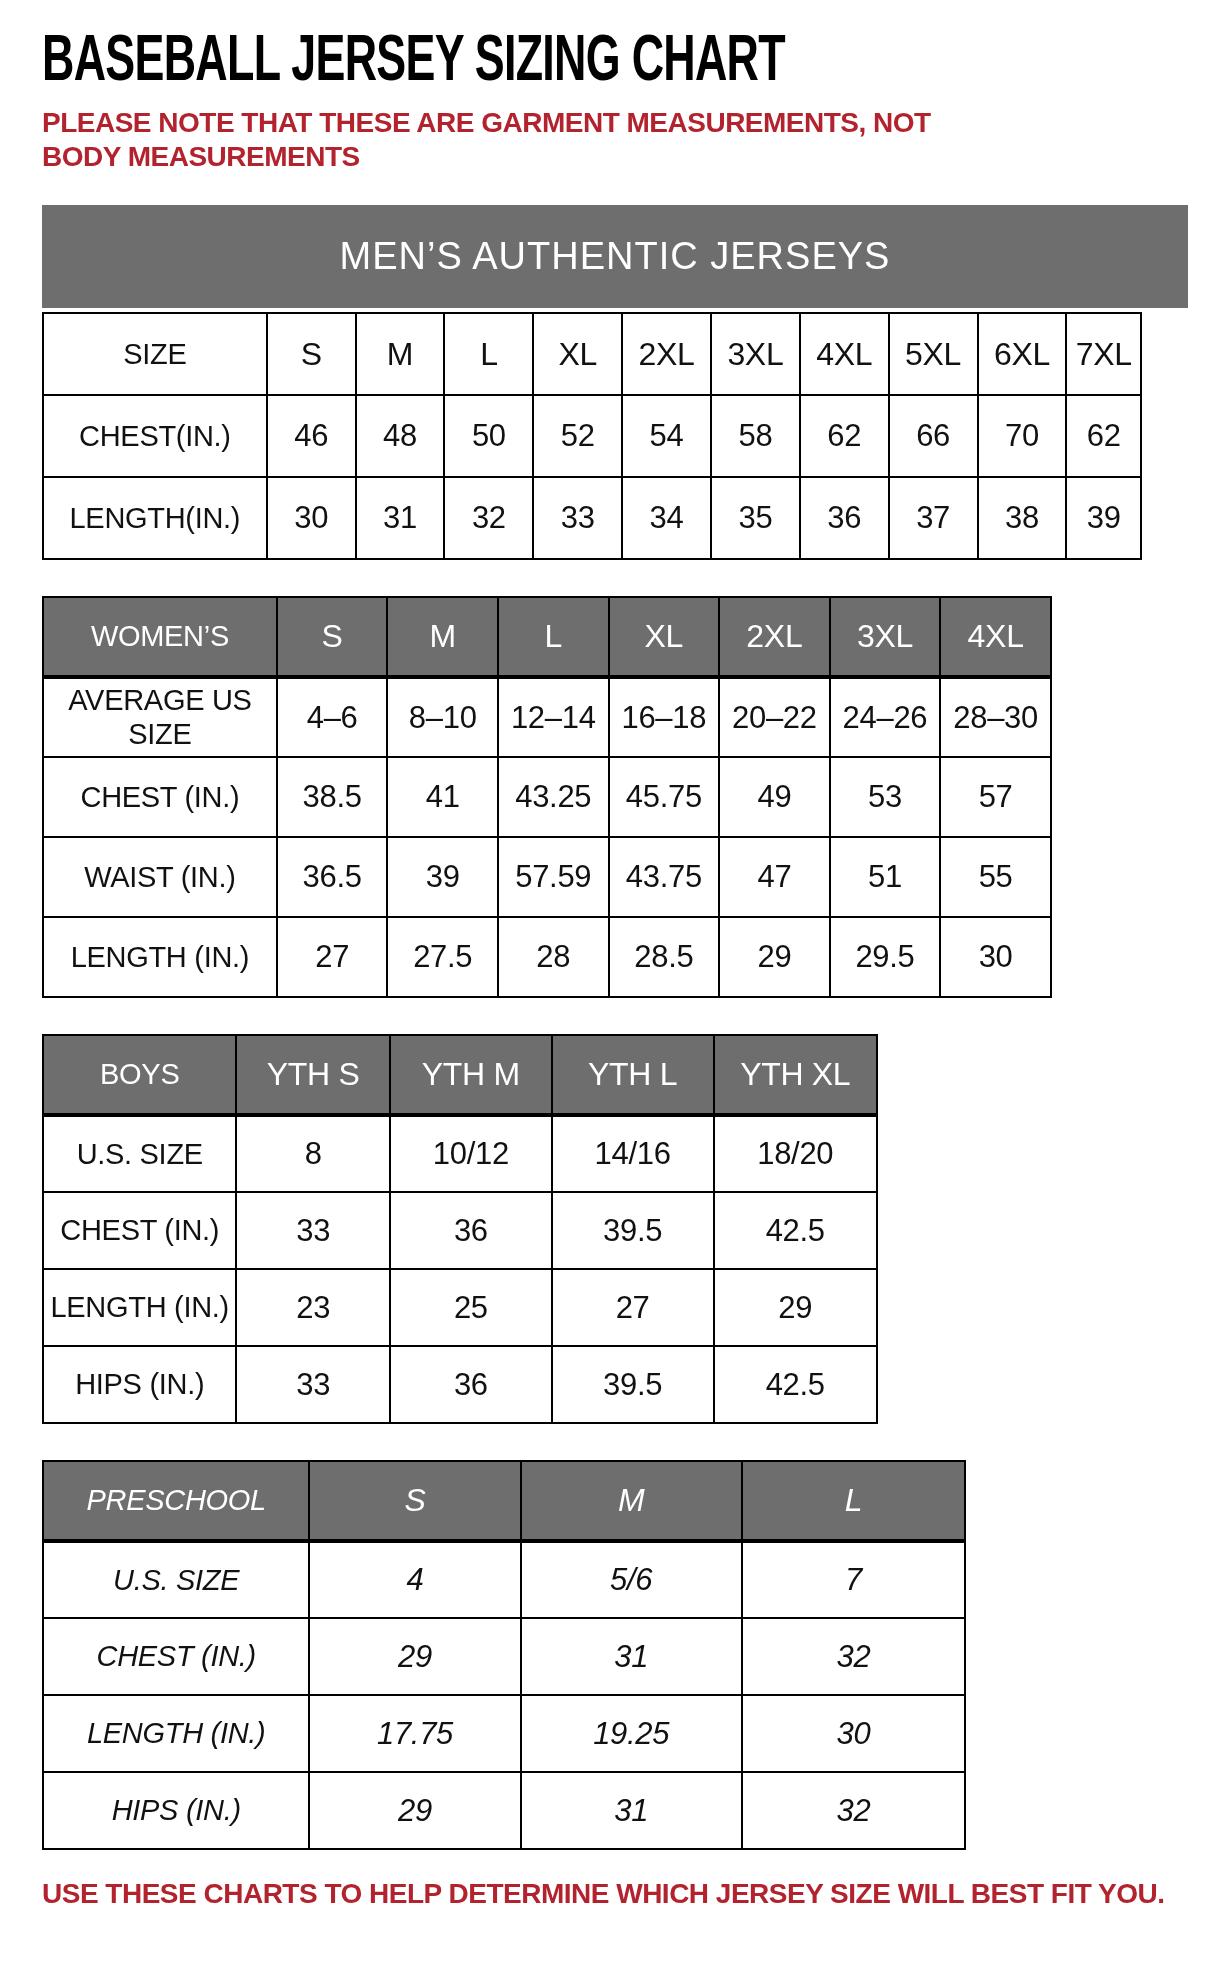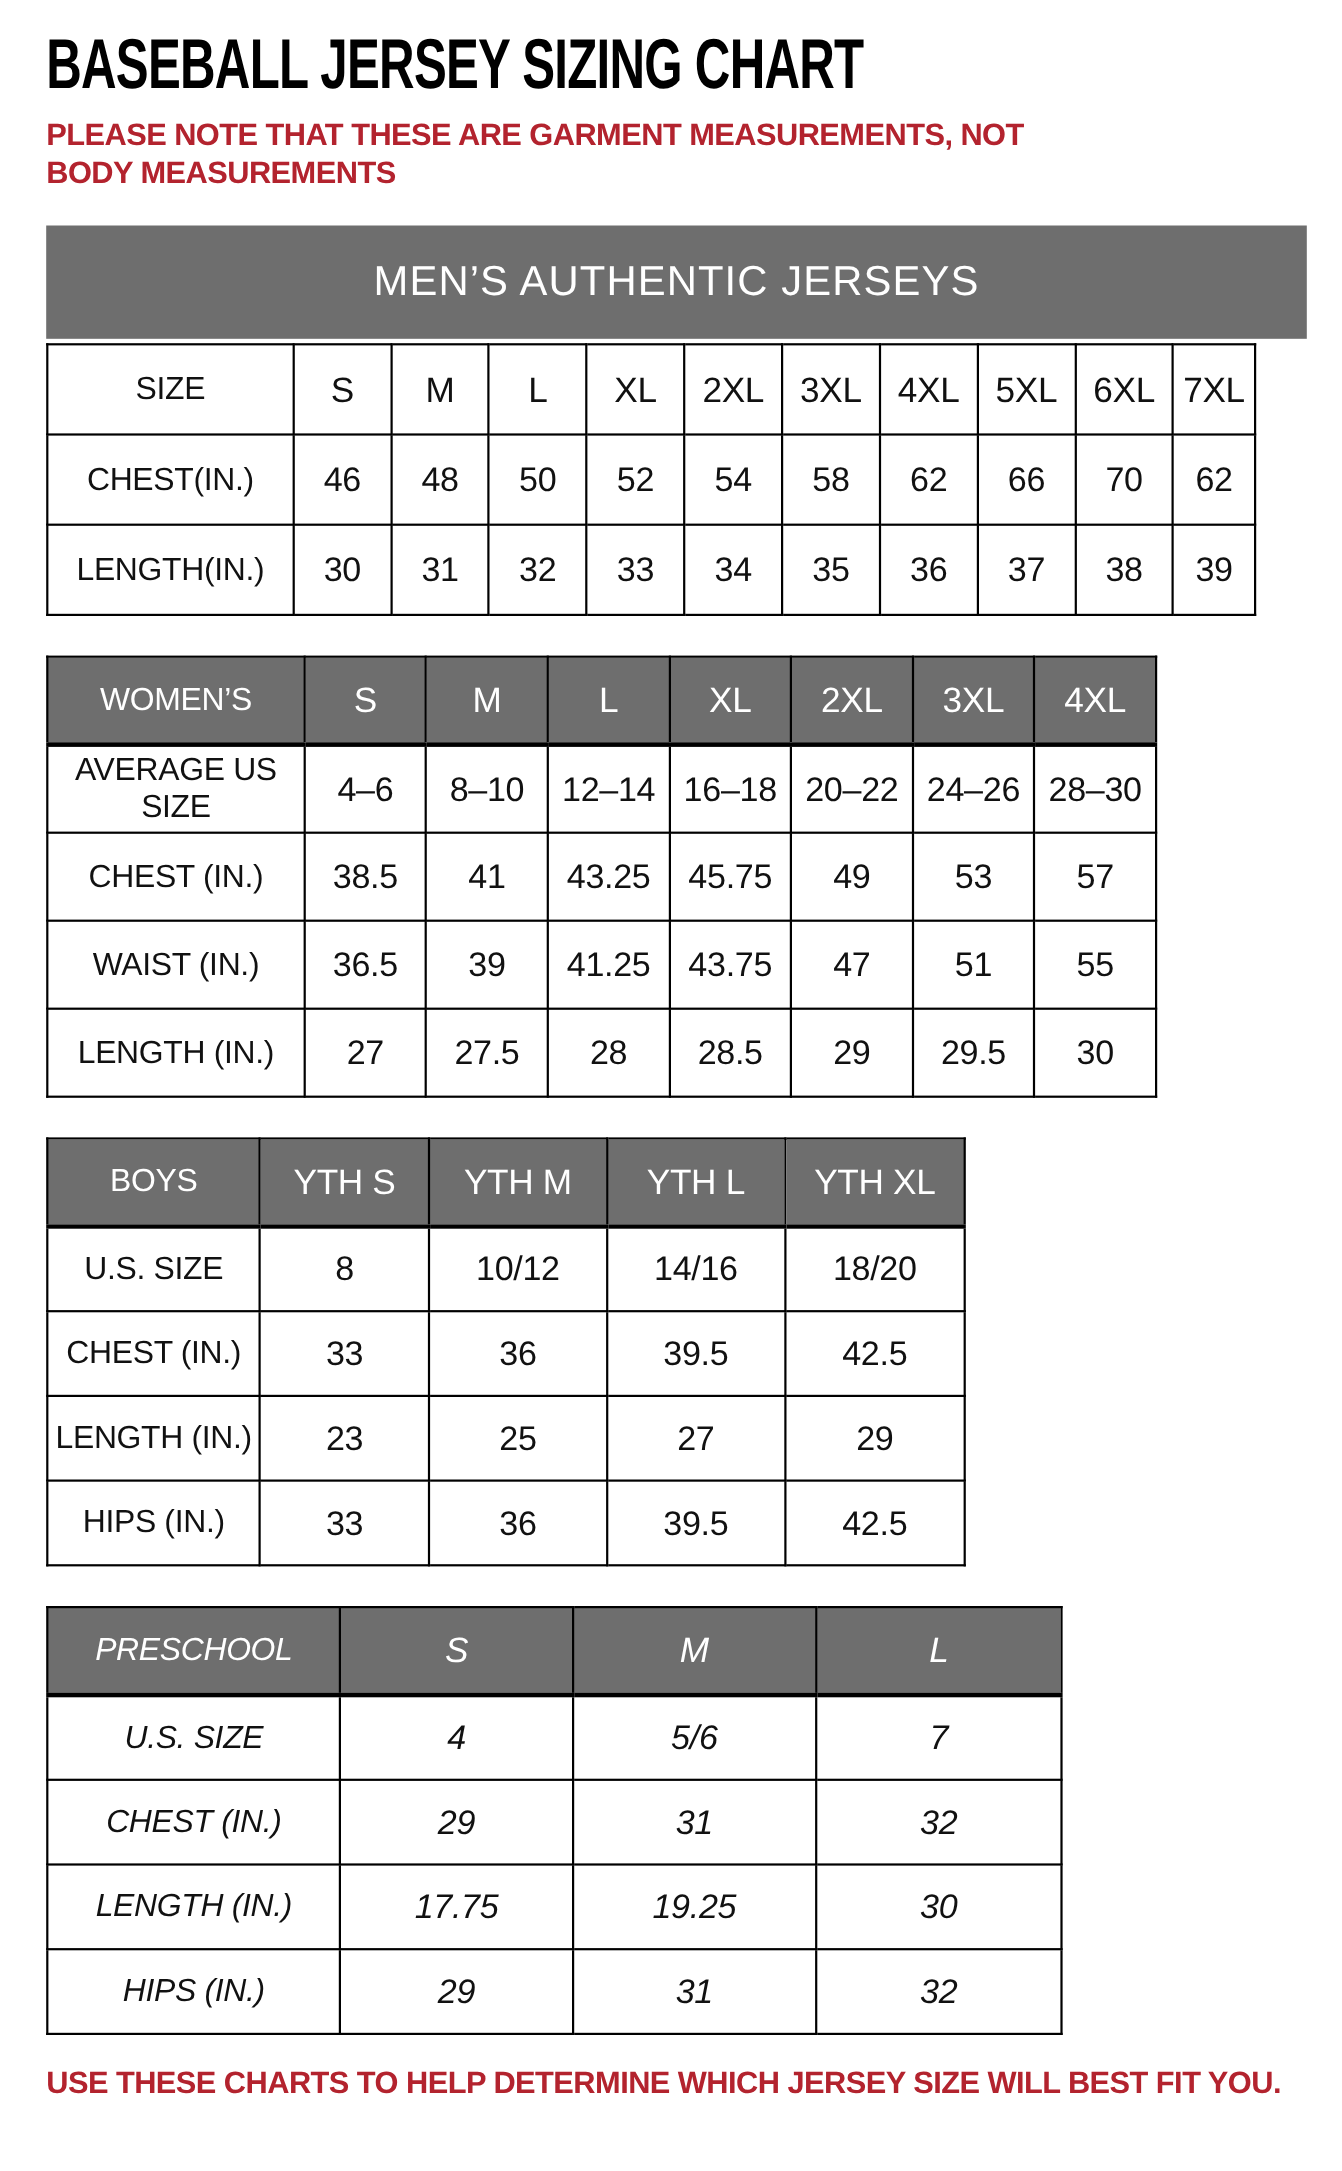--- a/index.html
+++ b/index.html
@@ -176,21 +176,21 @@
               <td>43.25</td>
               <td>45.75</td>
               <td>49</td>
               <td>53</td>
               <td>57</td>
             </tr>
             <tr>
               <th class="row-label">WAIST (IN.)</th>
               <td>36.5</td>
               <td>39</td>
-              <td>41.25</td>
+              <td>57.59</td>
               <td>43.75</td>
               <td>47</td>
               <td>51</td>
               <td>55</td>
             </tr>
             <tr>
               <th class="row-label">LENGTH (IN.)</th>
               <td>27</td>
               <td>27.5</td>
               <td>28</td>

